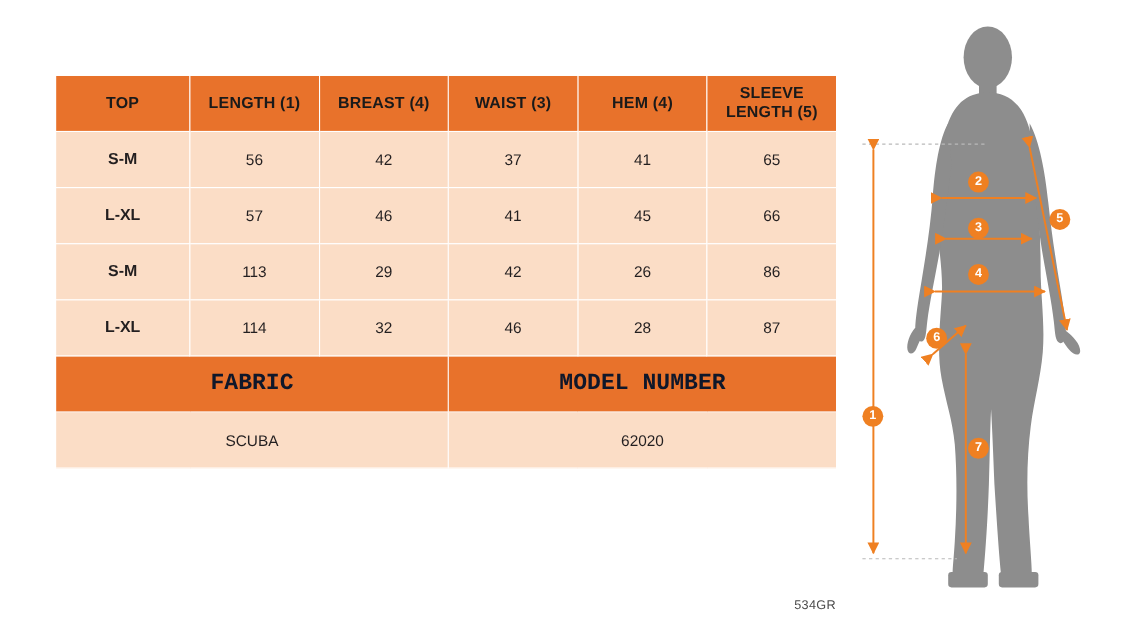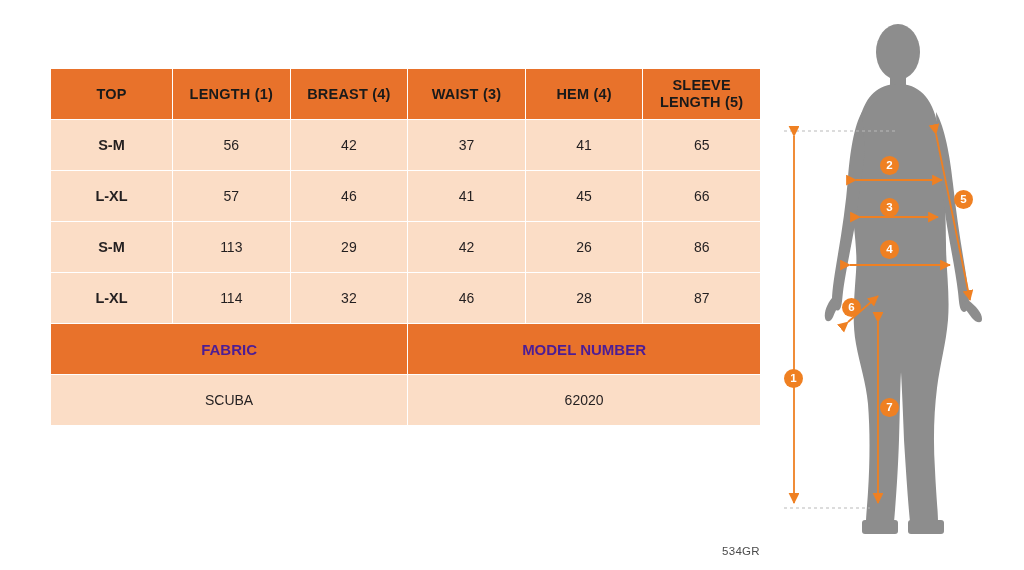--- a/index.html
+++ b/index.html
@@ -55,22 +55,23 @@
     font-weight: bold;
     font-size: 14.5px;
   }
   tr.data-row td.value {
     font-weight: normal;
     font-size: 14px;
   }
   tr.footer-head td {
     background: #e8722b;
     font-weight: bold;
-    font-size: 15px;
-    color: #4c1d95;
+    font-size: 21px;
+    color: #0f172a;
+    font-family: Liberation Mono, monospace;
   }
   tr.footer-row td {
     background: #fbddc6;
     font-size: 14px;
   }
   .col-1 { width: 122px; }
   .col-n { width: 117.6px; }
 
   
   .code {

